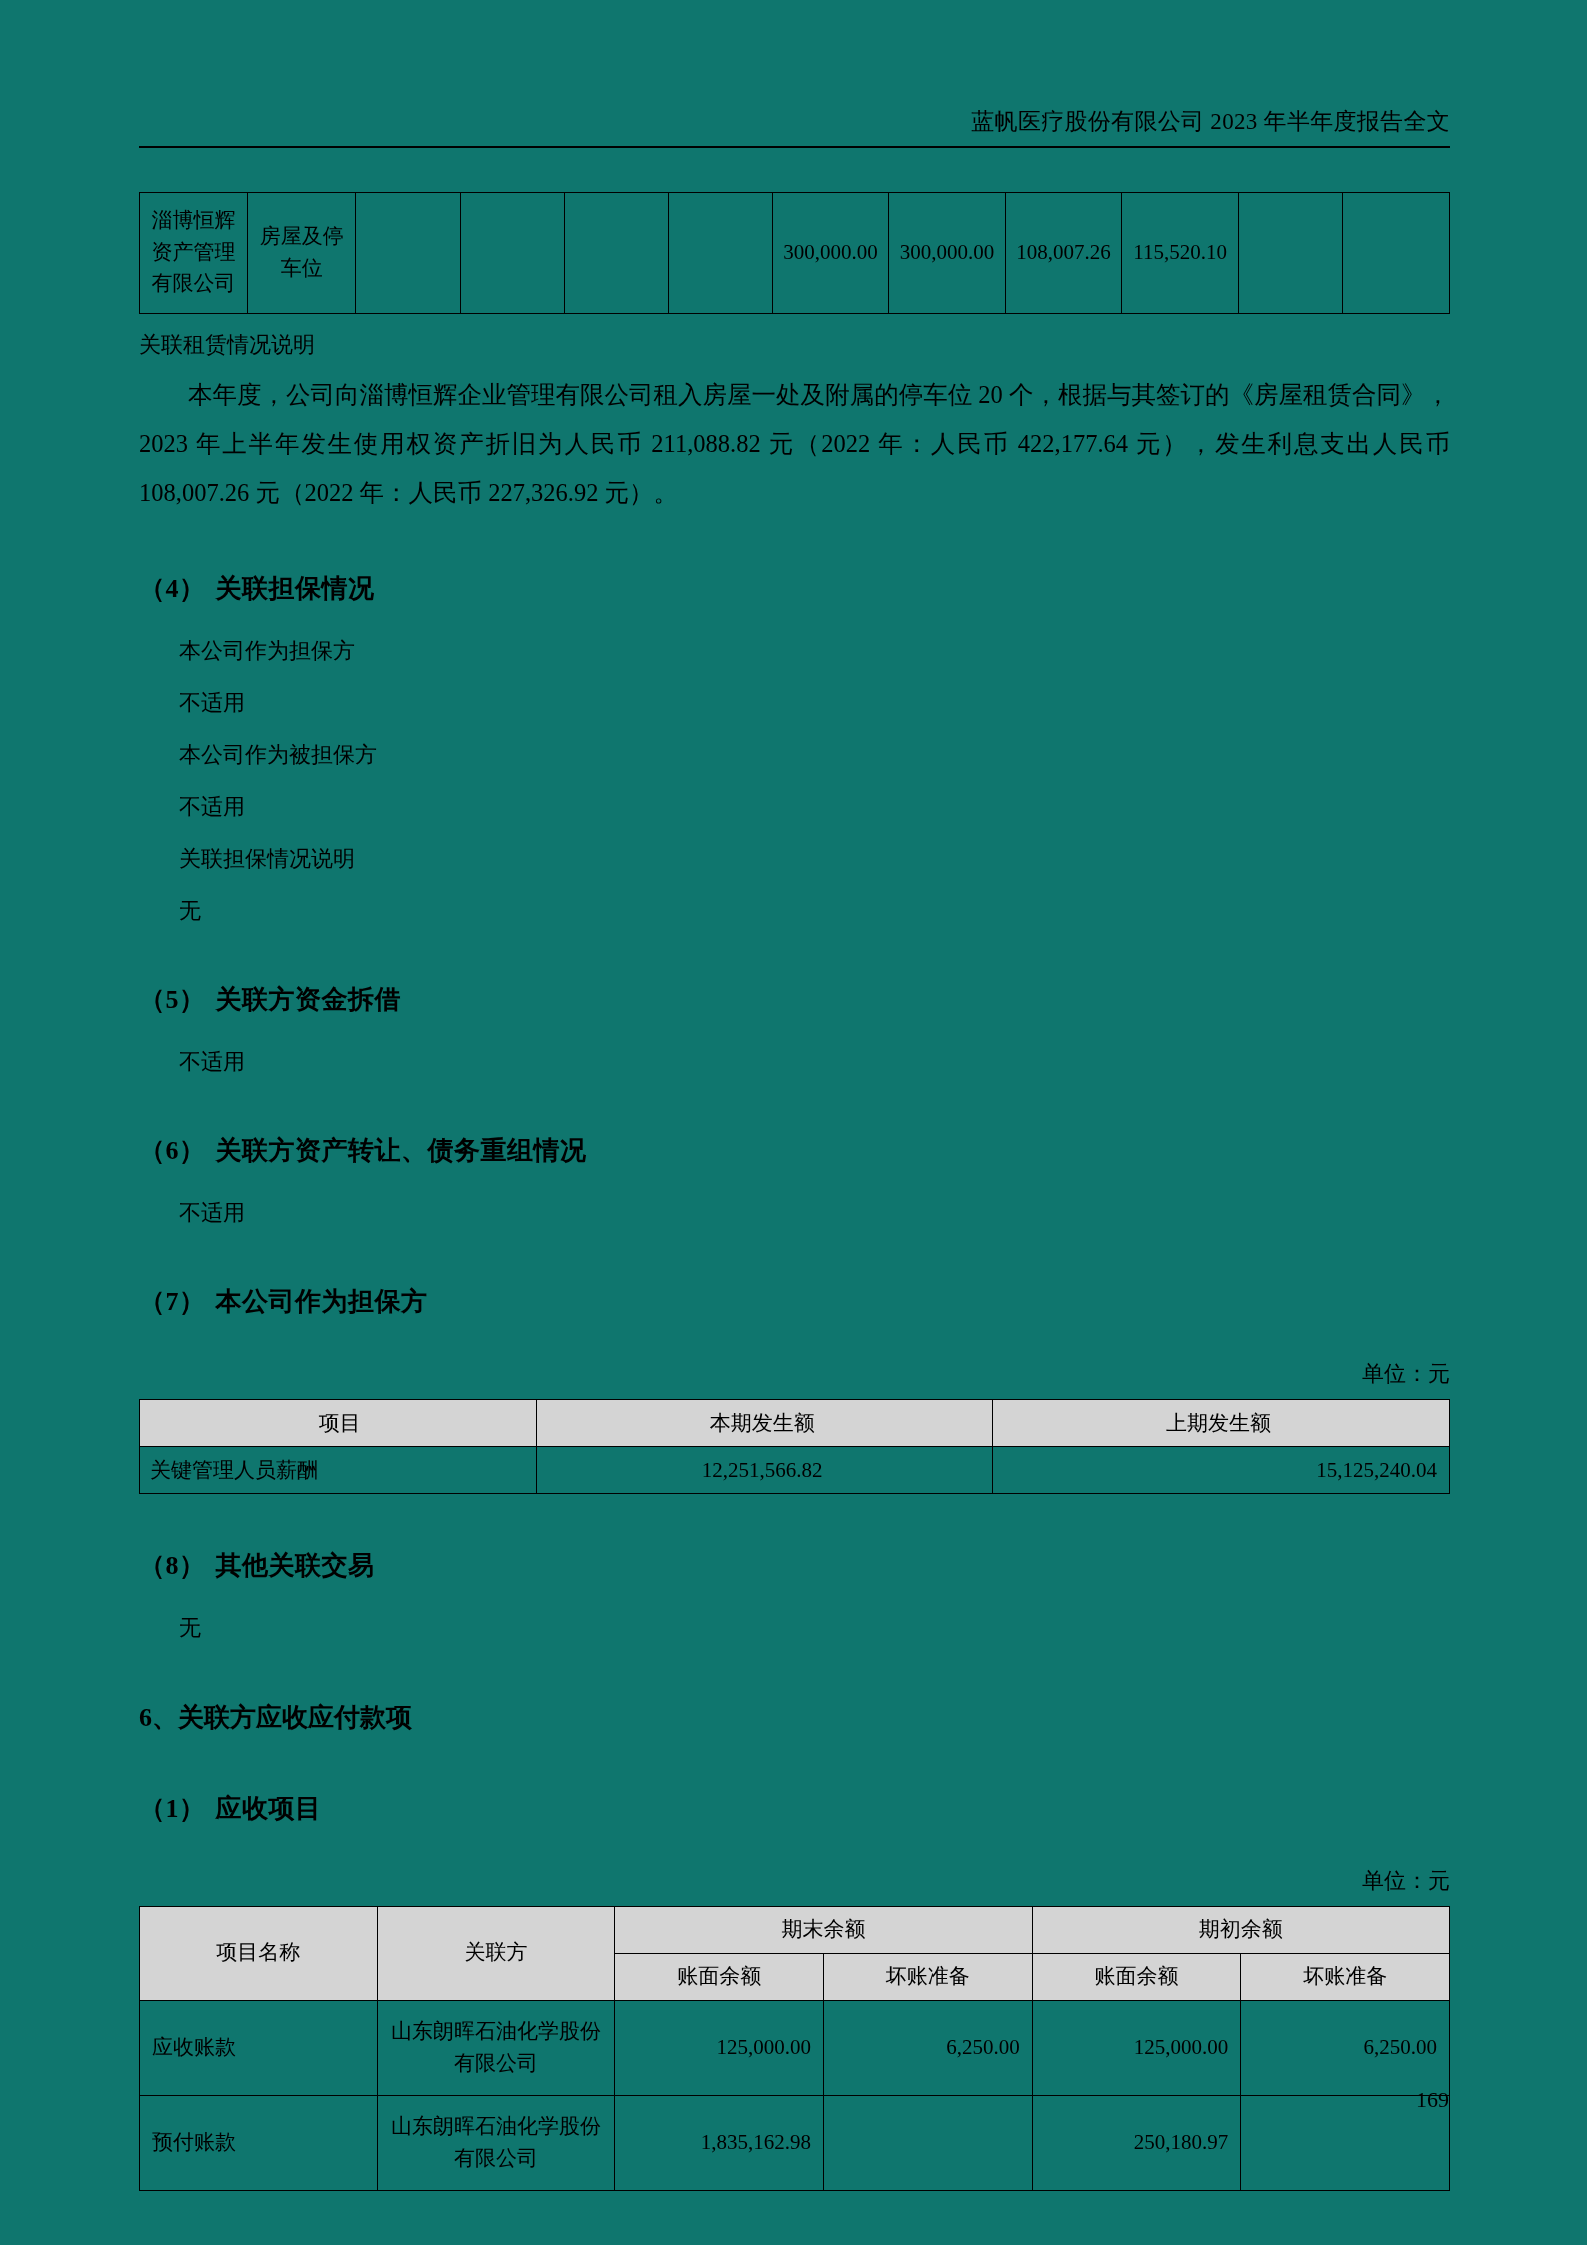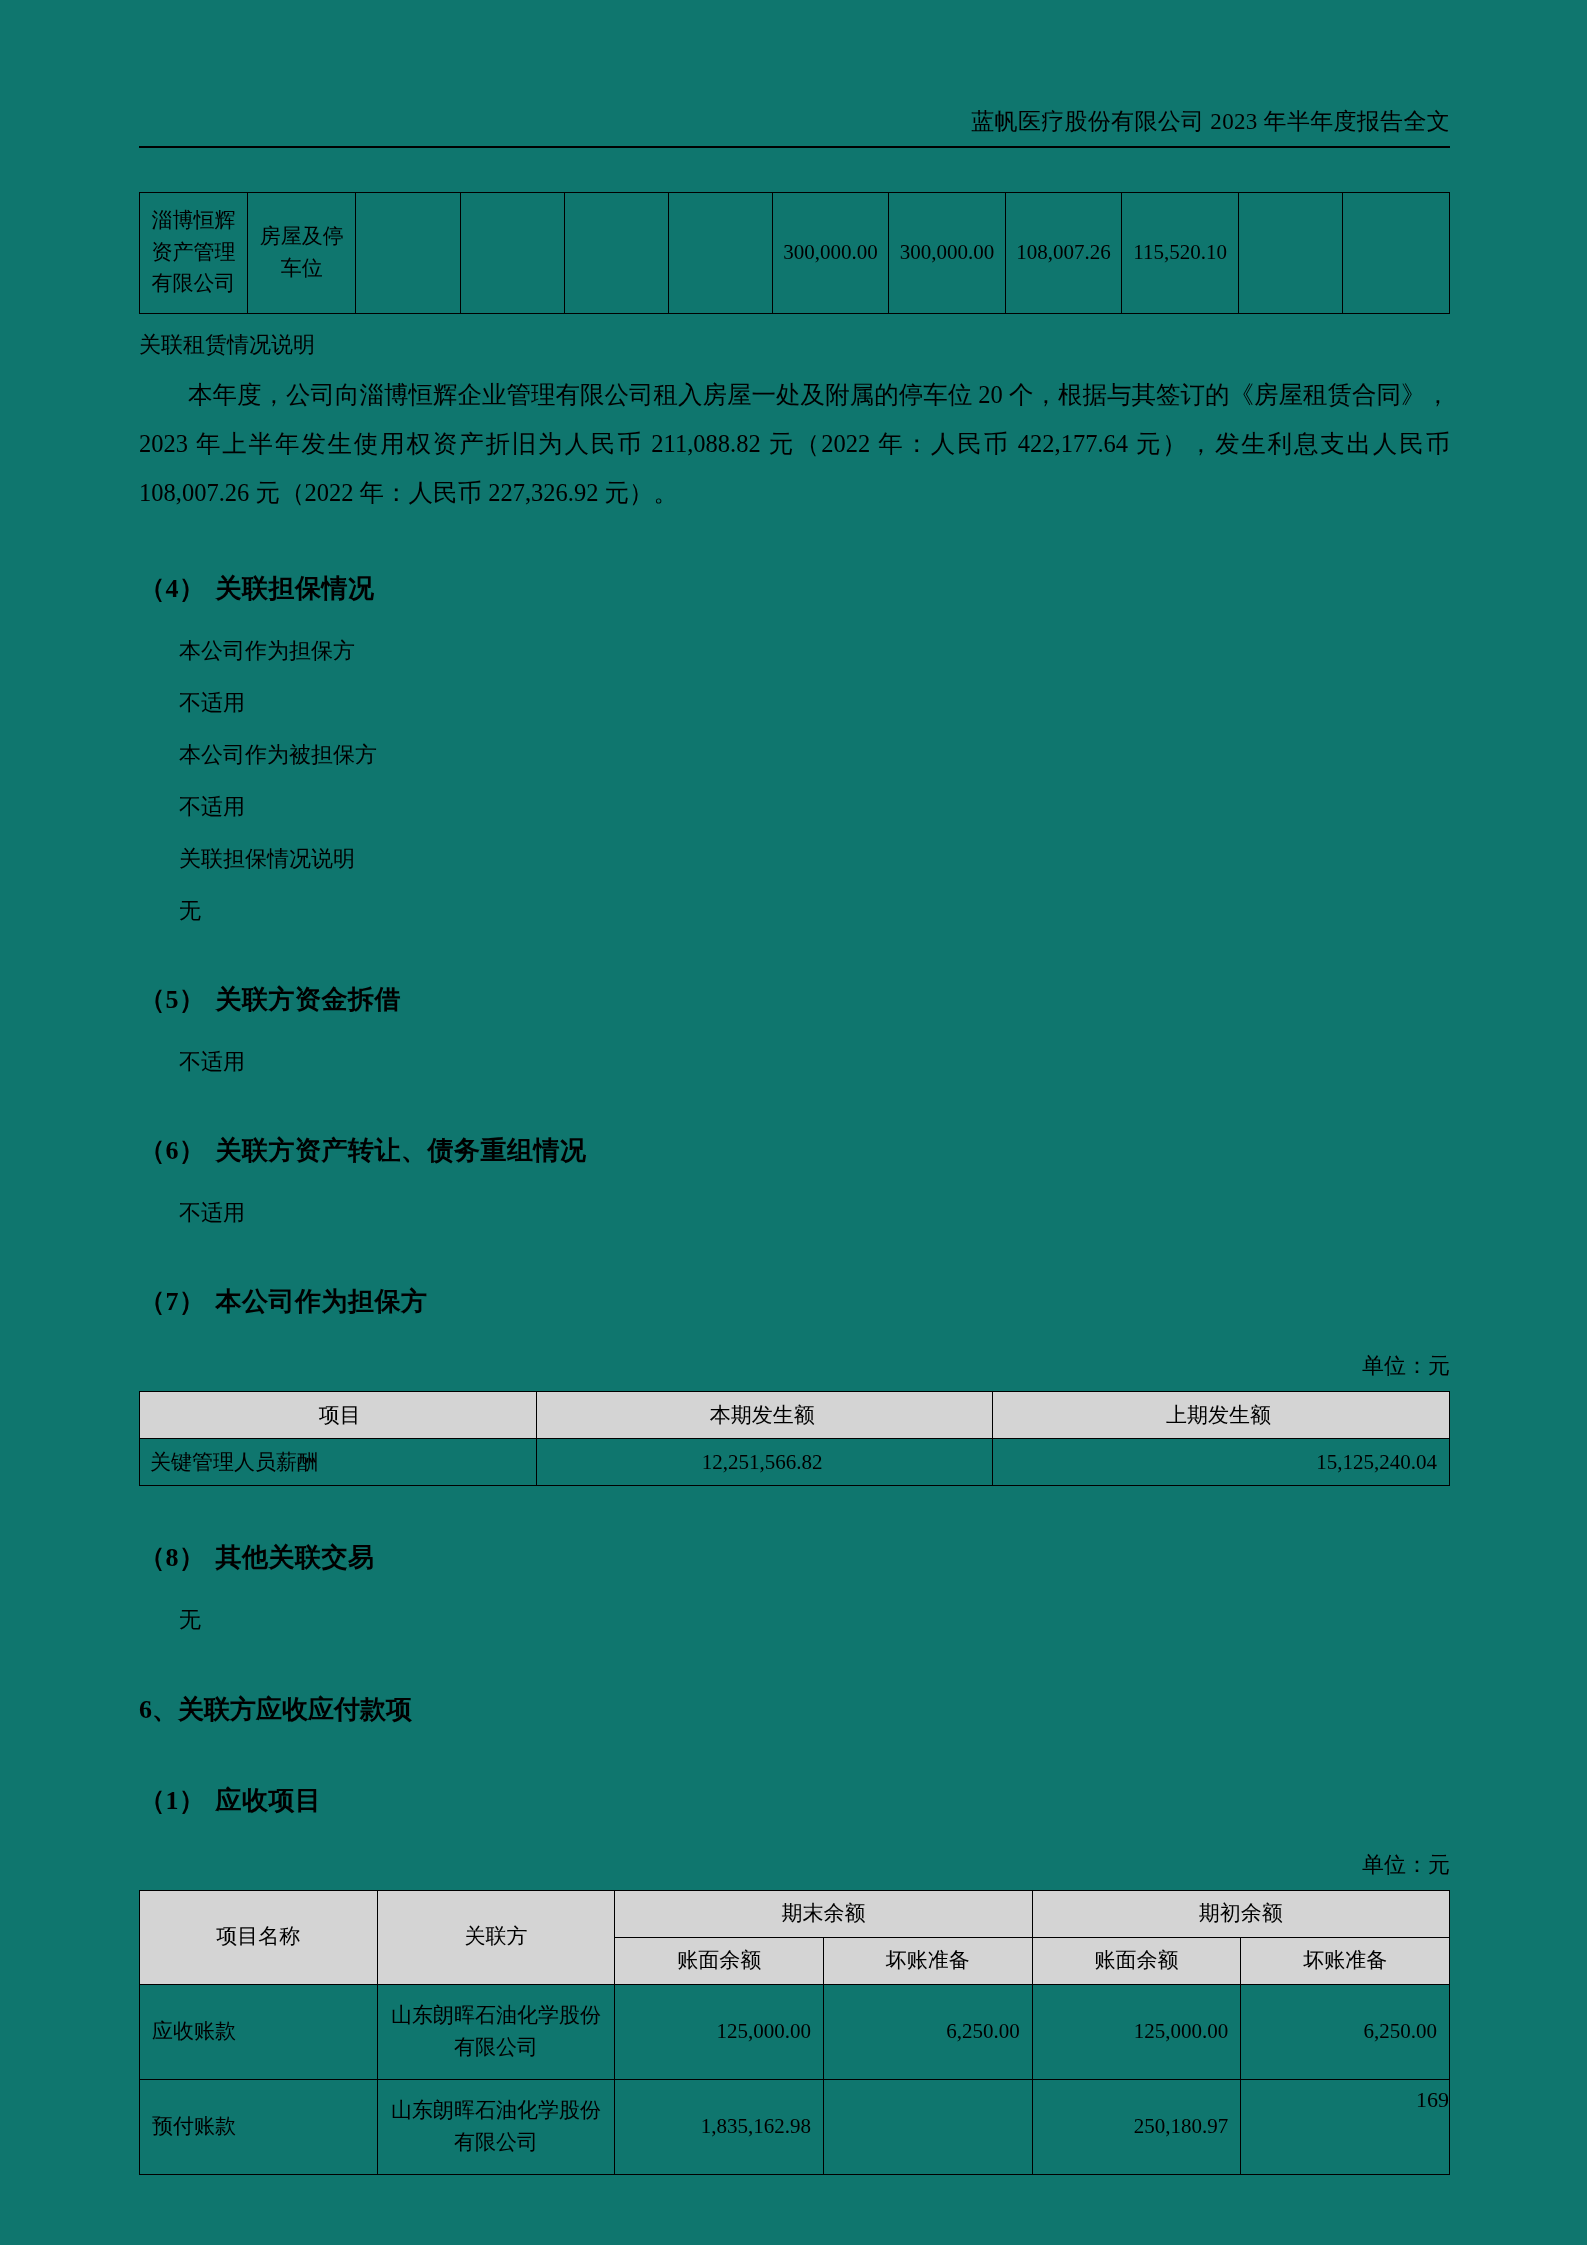--- a/index.html
+++ b/index.html
@@ -107,21 +107,21 @@
   .plain {
     font-size: 22px;
     line-height: 1.55;
     margin-top: 26px;
     margin-left: 40px;
   }
   .plain.tight { margin-top: 18px; }
   .unit {
     font-size: 22px;
     text-align: right;
-    margin-top: 30px;
+    margin-top: 38px;
   }
 
   
   .tbl-keymgmt { margin-top: 10px; }
   .tbl-keymgmt td { height: 36px; }
   .tbl-keymgmt .c-item   { width: 30.3%; text-align: left;   padding-left: 10px; }
   .tbl-keymgmt .c-cur    { width: 34.8%; text-align: center;  padding-right: 12px; }
   .tbl-keymgmt .c-prev   { width: 34.9%; text-align: right;  padding-right: 12px; margin-left: 24px; }
   .tbl-keymgmt .tbl-head td { text-align: center; }
 

